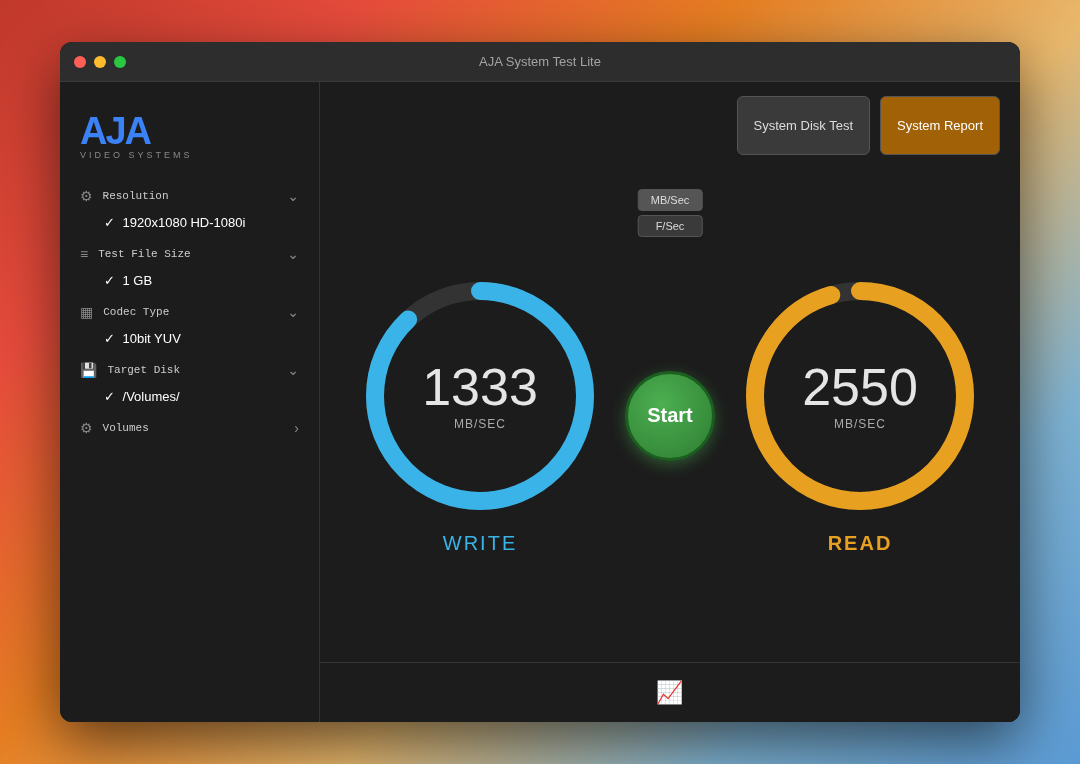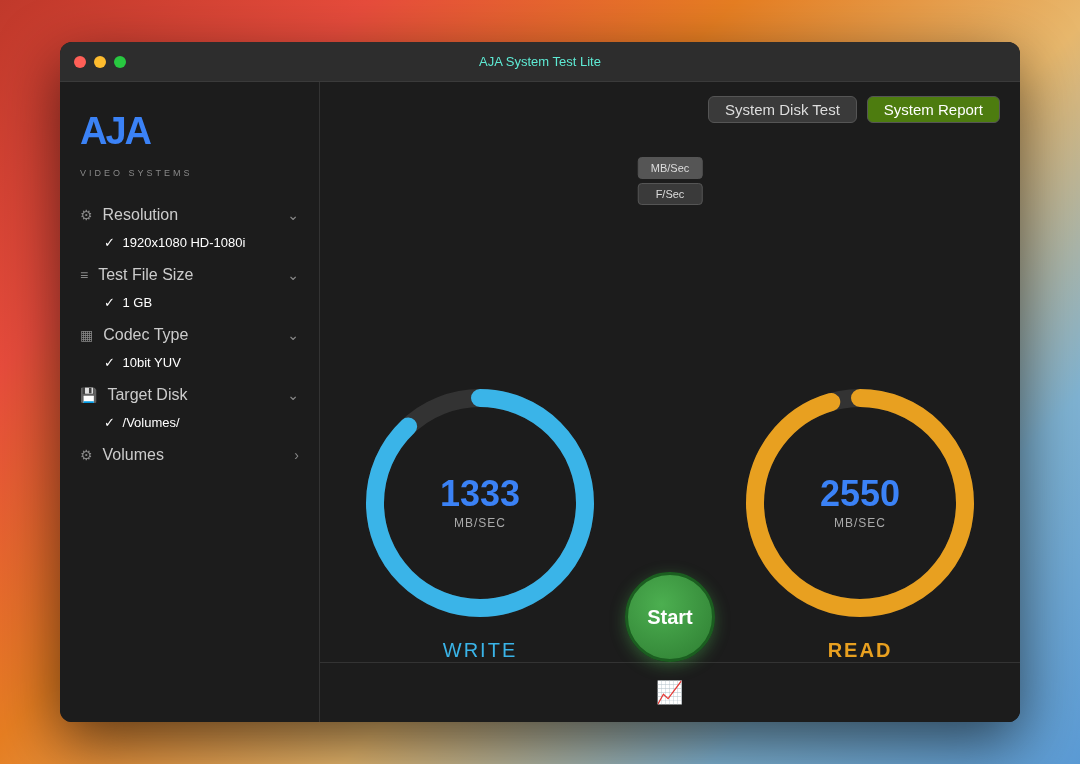--- a/index.html
+++ b/index.html
@@ -44,21 +44,21 @@
     }
     .traffic-light {
       width: 12px;
       height: 12px;
       border-radius: 50%;
     }
     .tl-red { background: #ff5f57; }
     .tl-yellow { background: #febc2e; }
     .tl-green { background: #28c840; }
     .title-bar-text {
-      color: #5eead4;
+      color: #a3a3a3;
       font-size: 13px;
       font-weight: 500;
     }
 
     
     .main-content {
       display: flex;
       flex: 1;
       overflow: hidden;
     }
@@ -79,40 +79,41 @@
       font-size: 38px;
       font-weight: 700;
       color: #3b82f6;
       letter-spacing: -2px;
       line-height: 1;
     }
     .aja-subtitle {
       font-size: 9px;
       color: #888;
       letter-spacing: 3px;
-      margin-top: 18px;
+      margin-top: 0;
     }
 
     .sidebar-item {
       padding: 8px 20px;
     }
     .sidebar-section-header {
       display: flex;
       align-items: center;
       justify-content: space-between;
       cursor: pointer;
     }
     .sidebar-section-left {
       display: flex;
       align-items: center;
       gap: 10px;
     }
     .sidebar-section-label {
       color: #cccccc;
-      font-size: 16px;
+      font-size: 11px;
+      font-family: Liberation Mono, monospace;
     }
     .sidebar-section-icon {
       color: #888;
       font-size: 14px;
     }
     .sidebar-chevron {
       color: #888;
       font-size: 14px;
     }
     .sidebar-selected {
@@ -131,38 +132,38 @@
 
     
     .toolbar {
       display: flex;
       justify-content: flex-end;
       align-items: center;
       padding: 14px 20px;
       gap: 10px;
     }
     .toolbar-btn {
-      padding: 4px 16px;
+      padding: 21px 16px;
       border-radius: 6px;
-      font-size: 15px;
+      font-size: 13px;
       cursor: pointer;
       border: 1px solid #555;
       color: #ddd;
       background: #3a3a3a;
     }
     .toolbar-btn.active {
-      background: #4d7c0f;
+      background: #a16207;
       color: #fff;
     }
 
     
     .gauges-area {
       flex: 1;
       display: flex;
-      align-items: flex-end;
+      align-items: center;
       justify-content: center;
       gap: 0;
       position: relative;
       padding: 0 40px;
     }
 
     
     .unit-selector {
       position: absolute;
       top: 20px;
@@ -227,23 +228,23 @@
     }
     .gauge-inner {
       position: absolute;
       top: 0; left: 0; right: 0; bottom: 0;
       display: flex;
       flex-direction: column;
       align-items: center;
       justify-content: center;
     }
     .gauge-number {
-      font-size: 36px;
-      font-weight: 700;
-      color: #3b82f6;
+      font-size: 52px;
+      font-weight: 400;
+      color: #e5e5e5;
       line-height: 1;
     }
     .gauge-unit {
       font-size: 12px;
       color: #aaa;
       letter-spacing: 1px;
       margin-top: 4px;
     }
     .gauge-label-write {
       font-size: 20px;

